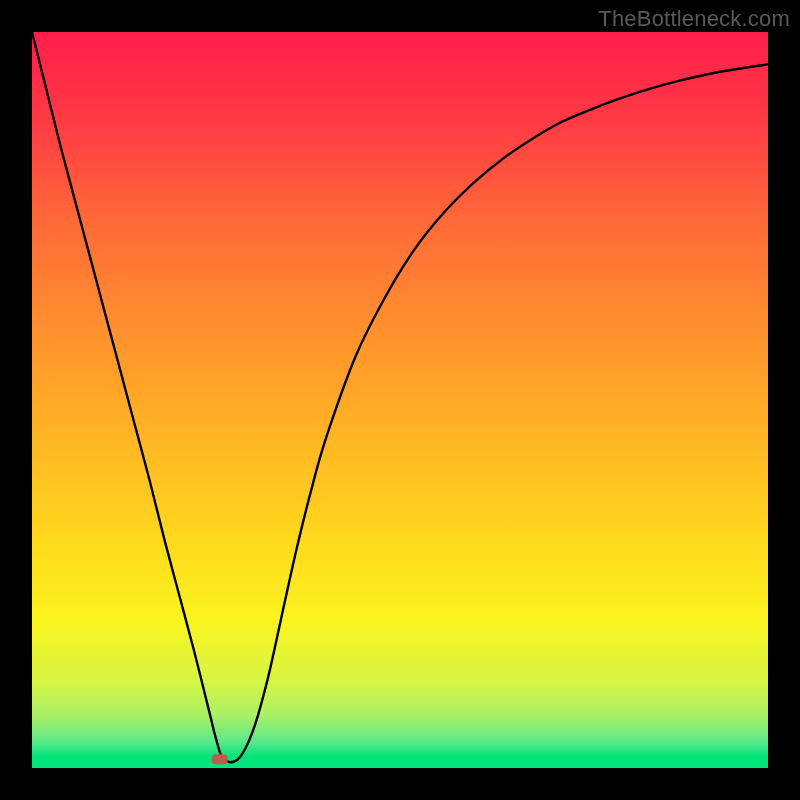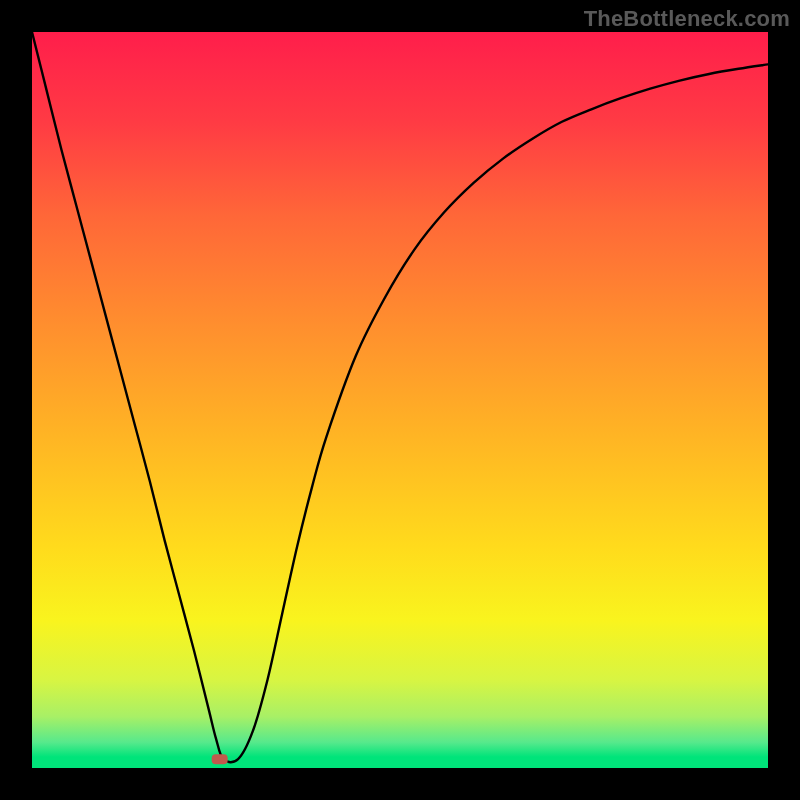--- a/index.html
+++ b/index.html
@@ -24,21 +24,21 @@
     width: 736px;
     height: 736px;
     
   }
   .watermark {
     position: absolute;
     top: 6px;
     right: 10px;
     color: #595959;
     font-size: 22px;
-    font-weight: 700;
+    font-weight: 400;
     letter-spacing: 0.2px;
     user-select: none;
   }
   svg {
     display: block;
   }
 </style>
 </head>
 <body>
 

